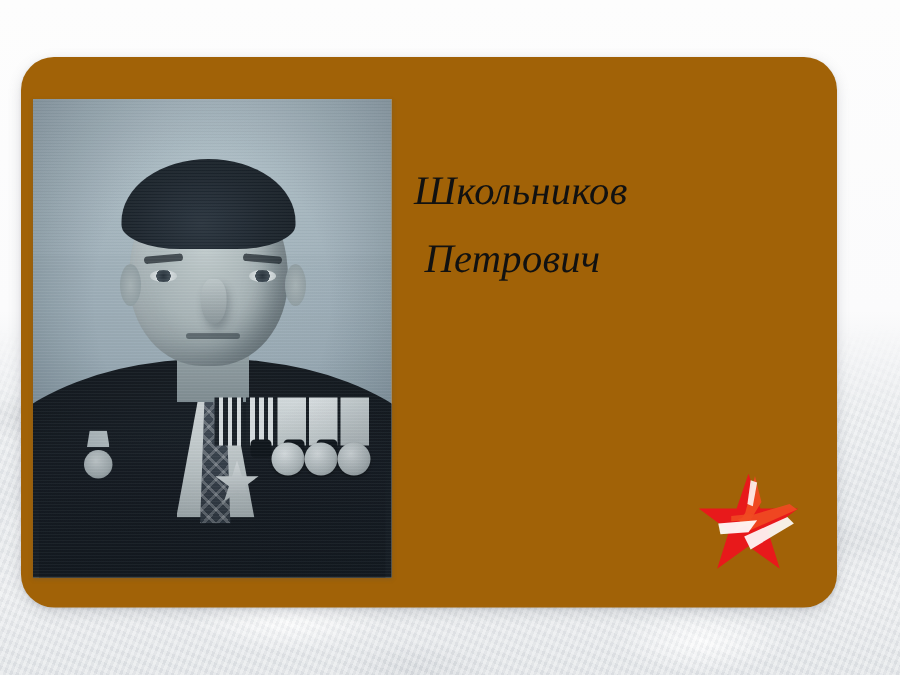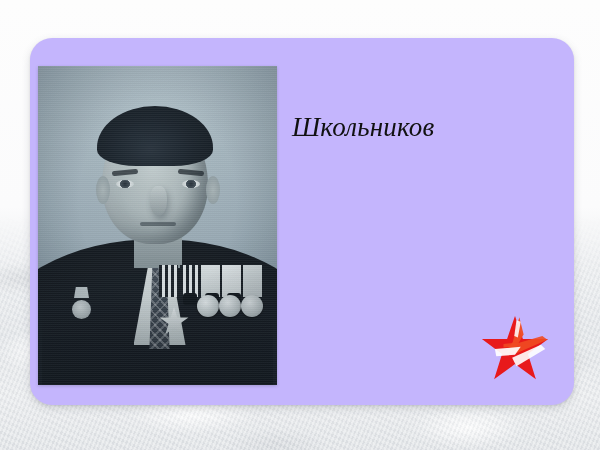--- a/index.html
+++ b/index.html
@@ -46,25 +46,25 @@
     background-image:
       repeating-linear-gradient(112deg, rgba(255,255,255,0.55) 0px, rgba(255,255,255,0.55) 2px, rgba(190,194,199,0.22) 2px, rgba(190,194,199,0.22) 4px),
       repeating-linear-gradient(24deg, rgba(255,255,255,0.40) 0px, rgba(255,255,255,0.40) 3px, rgba(186,190,196,0.18) 3px, rgba(186,190,196,0.18) 6px);
     -webkit-mask-image: linear-gradient(to bottom, rgba(0,0,0,0) 48%, rgba(0,0,0,0.85) 62%, rgba(0,0,0,1) 100%);
     mask-image: linear-gradient(to bottom, rgba(0,0,0,0) 48%, rgba(0,0,0,0.85) 62%, rgba(0,0,0,1) 100%);
   }
 
   
   .card {
     position: absolute;
-    left: 30px;
+    left: 14px;
     top: 38px;
     width: 544px;
     height: 367px;
-    background: #c4b5fd;
+    background: #a16207;
     border-radius: 22px;
     box-shadow: 0 3px 9px rgba(90,95,105,0.20), 0 1px 2px rgba(90,95,105,0.14);
   }
 
   
   .photo {
     position: absolute;
     left: 8px;
     top: 28px;
     width: 239px;
@@ -321,20 +321,21 @@
         </div>
 
         <div class="ph-vignette"></div>
         <div class="photo-grain"></div>
         <div class="photo-tint"></div>
       </div>
     </div>
 
     <div class="name-block">
       <div class="name-line">Школьников</div>
+      <div class="name-line indent">Петрович</div>
     </div>
 
     <div class="emblem">
       <svg viewBox="0 0 100 100" xmlns="http://www.w3.org/2000/svg">
         <polygon points="50,4 61,36 96,36 68,57 79,92 50,71 21,92 32,57 4,36 39,36" fill="#e8191b"></polygon>
         <path d="M56,6 L47,40 L36,58 L50,50 L62,30 Z" fill="#f04b22" opacity="0.95"></path>
         <path d="M40,46 L88,32 L95,37 L52,56 Z" fill="#f04b22" opacity="0.9"></path>
         <path d="M22,50 L58,47 L50,58 L24,60 Z" fill="#ffffff" opacity="0.92"></path>
         <path d="M34,43 L54,41 L50,47 L34,48 Z" fill="#f04b22" opacity="0.85"></path>
         <path d="M46,62 L86,44 L92,50 L52,74 Z" fill="#ffffff" opacity="0.9"></path>

